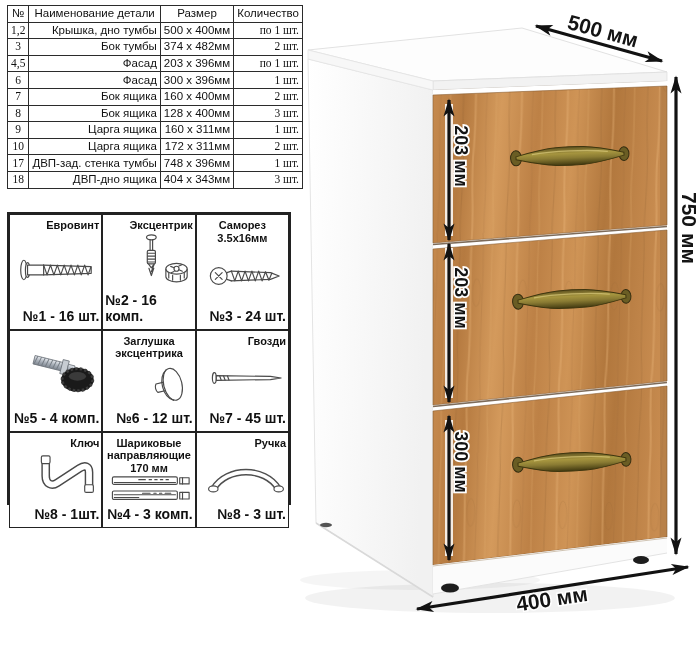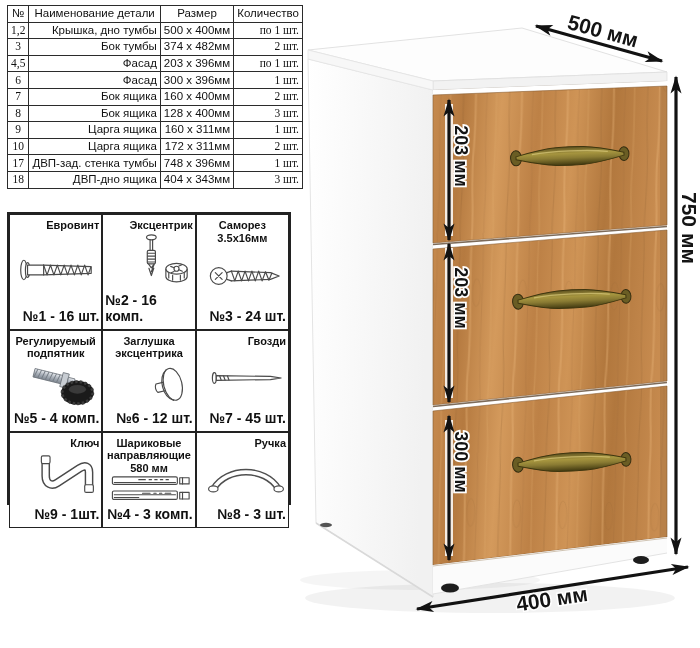--- a/index.html
+++ b/index.html
@@ -159,21 +159,20 @@
         <path class="ic" d="M7.5,14.5 L14.5,21.5 M14.5,14.5 L7.5,21.5"></path>
         <path class="ic" d="M19.4,14.5 L24,13 M19.4,21.5 L24,23"></path>
         <path class="ic" d="M24,13 L64,14.5 L73,18 L64,21.5 L24,23"></path>
         <path class="ic" d="M24,13 L27.5,23 L31,13 L34.5,23 L38,13 L41.5,23 L45,13 L48.5,23 L52,13 L55.5,23 L59,13.6 L62.5,22.4 L65.5,15"></path>
       </svg>
     </div>
     <div class="hw-count">№3 - 24 шт.</div>
   </div>
 
   <div class="hw-cell">
-    <div class="hw-title">Регулируемый подпятник</div>
     <div class="hw-icon">
       <svg width="70" height="48" viewBox="0 0 72 50">
         <defs>
           <linearGradient id="steel" x1="0" y1="0" x2="0" y2="1">
             <stop offset="0" stop-color="#e8ebef"></stop>
               <stop offset="0.5" stop-color="#aab1ba"></stop>
               <stop offset="1" stop-color="#7d858f"></stop>
           </linearGradient>
         </defs>
         <g transform="rotate(14 26 18)">
@@ -219,25 +218,25 @@
   <div class="hw-cell">
     <div class="hw-title">Ключ</div>
     <div class="hw-icon">
       <svg width="70" height="52" viewBox="0 0 72 54">
         <path d="M17,10 L17,25 C17,33 23,36 29,32 L52,17 C58,13 62,15 62,21 L62,36" stroke="#4a4a4a" stroke-width="9" fill="none" stroke-linecap="round"></path>
         <path d="M17,10 L17,25 C17,33 23,36 29,32 L52,17 C58,13 62,15 62,21 L62,36" stroke="#ffffff" stroke-width="6" fill="none" stroke-linecap="round"></path>
         <rect class="icf" x="12.5" y="4" width="9" height="8" rx="1.5"></rect>
         <rect class="icf" x="57.5" y="34" width="9" height="8" rx="1.5"></rect>
       </svg>
     </div>
-    <div class="hw-count">№9 - 1шт.</div>
-  </div>
-
-  <div class="hw-cell">
-    <div class="hw-title">Шариковые направляющие 580 мм</div>
+    <div class="hw-count">№8 - 1шт.</div>
+  </div>
+
+  <div class="hw-cell">
+    <div class="hw-title">Шариковые направляющие 170 мм</div>
     <div class="hw-icon">
       <svg width="84" height="32" viewBox="0 0 86 34">
         <rect class="icf" x="2" y="3" width="69" height="8" rx="1.5"></rect>
         <path class="ic" d="M4,9 H69 M30,6 h7 M41,6 h2.5 M47,6 h2.5 M53,6 h2.5 M59,6 h2.5"></path>
         <rect class="icf" x="73.5" y="4" width="10" height="6.5"></rect>
         <path class="ic" d="M76.5,4 v6.5"></path>
         <rect class="icf" x="2" y="18" width="69" height="9" rx="1.5"></rect>
         <path class="ic" d="M4,22 H69 M4,25 H30 M34,20.5 h8 M46,20.5 h2.5 M52,20.5 h2.5 M58,20.5 h6"></path>
         <rect class="icf" x="73.5" y="19.5" width="10" height="7"></rect>
         <path class="ic" d="M76.5,19.5 v7"></path>

